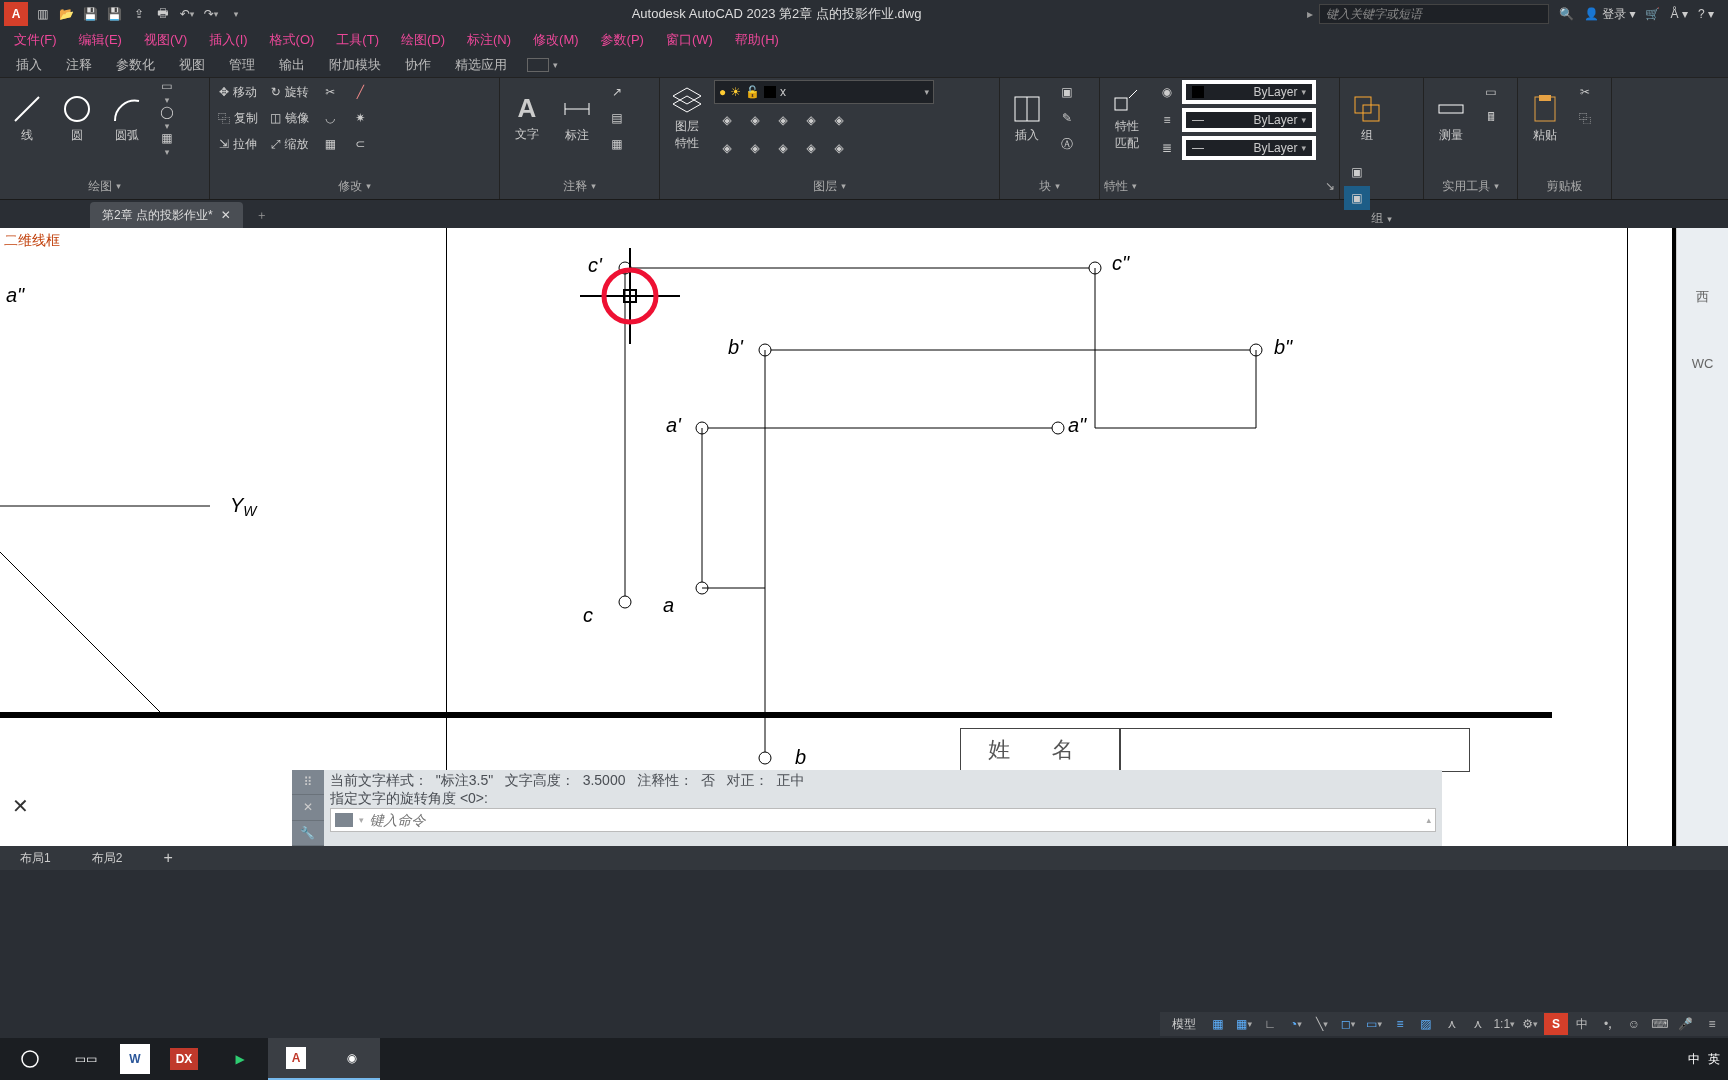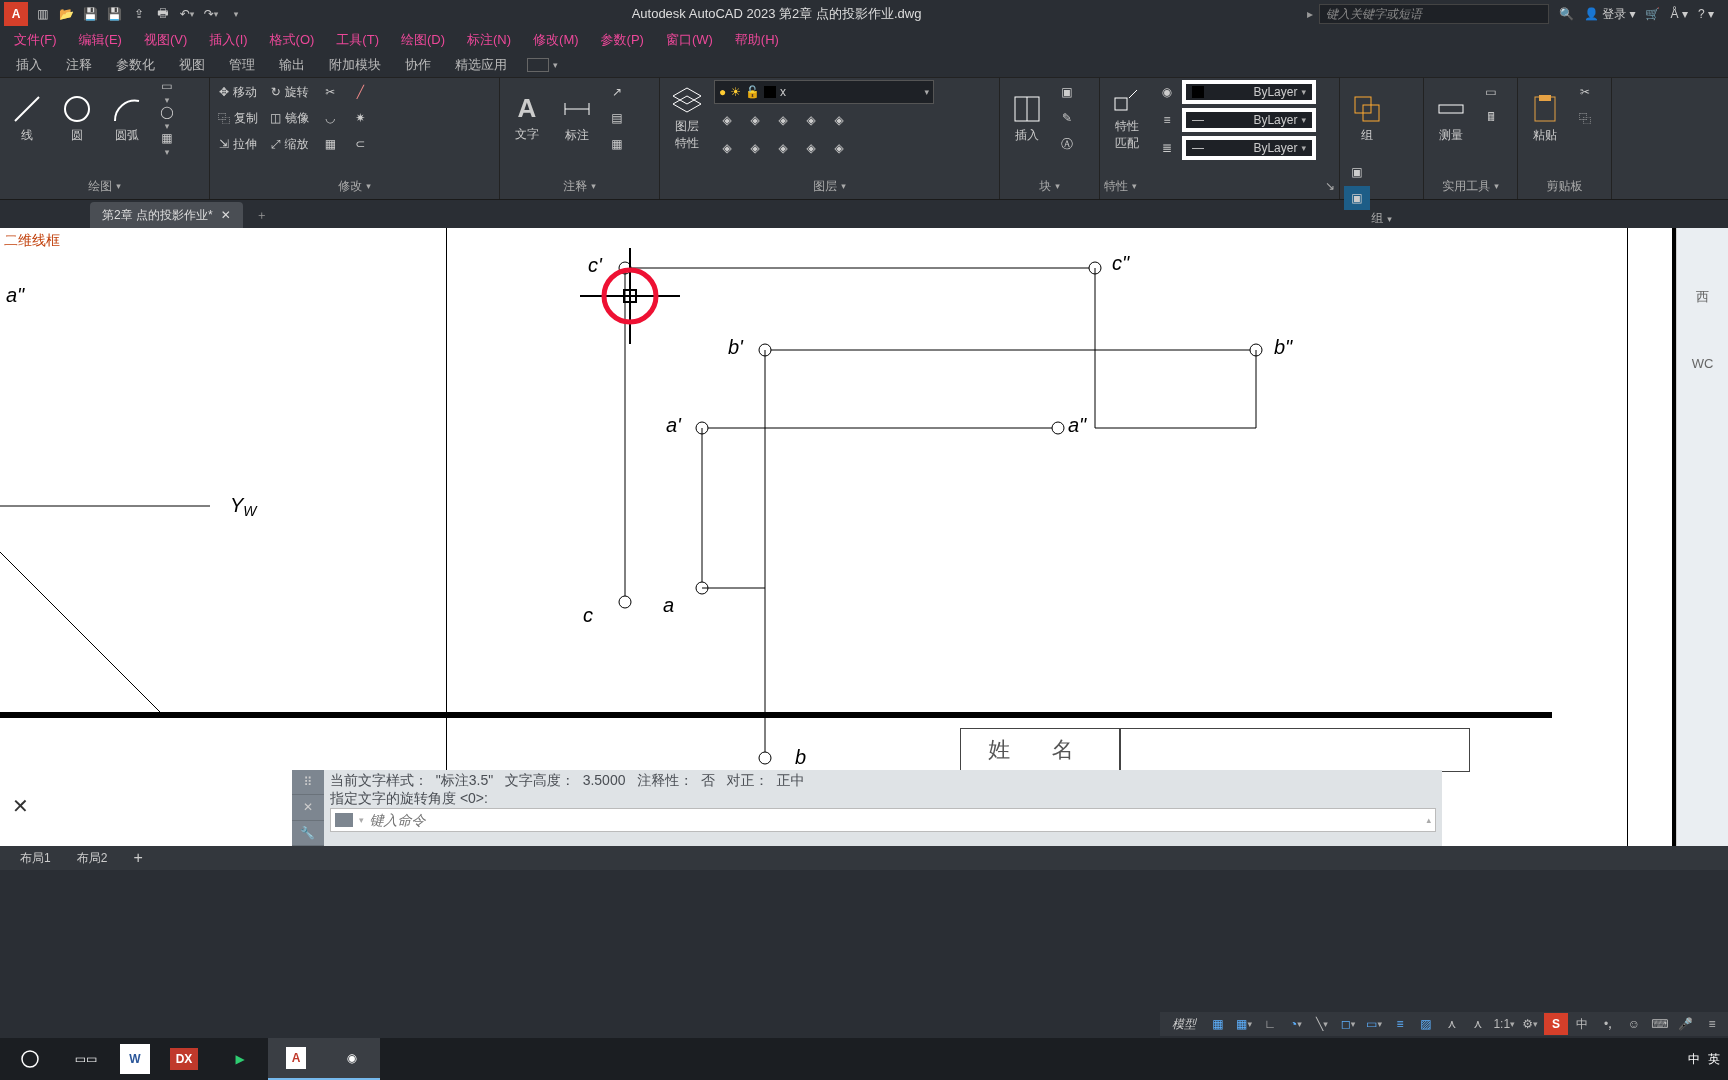--- a/index.html
+++ b/index.html
@@ -67,29 +67,29 @@
 
 .cmd-area { height:76px; background:#dfe3e6; display:flex; position:relative; }
 .cmd-left { width:32px; background:#7d8690; display:flex; flex-direction:column; }
 .cmd-left div { flex:1; display:flex; align-items:center; justify-content:center; color:#ccc; border-bottom:1px solid #6a727a; }
 .cmd-lines { flex:1; padding:2px 6px; color:#4a4e54; font-size:14px; }
 .cmd-input-row { height:24px; background:#fff; border:1px solid #bbb; display:flex; align-items:center; padding:0 4px; gap:6px; }
 .cmd-input-row .prompt-icon { width:18px; height:14px; background:#7d8690; }
 .cmd-input-row input { flex:1; border:none; outline:none; font-style:italic; color:#999; font-size:14px; }
 
 
-.layout-tabs { height:24px; background:#33373d; display:flex; align-items:center; padding:0 8px; gap:2px; color:#ccc; }
+.layout-tabs { height:24px; background:#33373d; display:flex; align-items:center; padding:0 8px; gap:17px; color:#ccc; }
 .layout-tabs .lt { padding:3px 12px; cursor:pointer; }
 .layout-tabs .lt.add { font-size:16px; }
 
 
 .status-flt { position:absolute; right:0; bottom:44px; height:24px; display:flex; gap:2px; align-items:center; background:#33373d; padding:0 4px;}
 .status-flt .sbtn { width:24px; height:22px; display:flex; align-items:center; justify-content:center; color:#bbb; cursor:pointer; }
 .status-flt .sbtn.active { color:#5db1ff; }
-.status-flt .model-lbl { padding:0 8px; color:#ccc;font-style:italic; }
+.status-flt .model-lbl { padding:0 8px; color:#ccc; }
 .status-flt .ime-red { background:#d53f2a; color:#fff; padding:2px 4px; font-weight:bold; }
 
 
 .watermark { position:absolute; right:14px; bottom:72px; color:rgba(90,100,110,.7); font-size:22px; text-align:left; }
 .watermark .l2 { font-size:14px; }
 
 
 .taskbar { position:absolute; bottom:0; left:0; width:100%; height:42px; background:#1b1e22; display:flex; align-items:center; padding:0 2px; }
 .taskbar .tb-btn { width:56px; height:42px; display:flex; align-items:center; justify-content:center; color:#fff; }
 .taskbar .tb-btn.active { background:#3a3e44; border-bottom:2px solid #76b9ed; }

